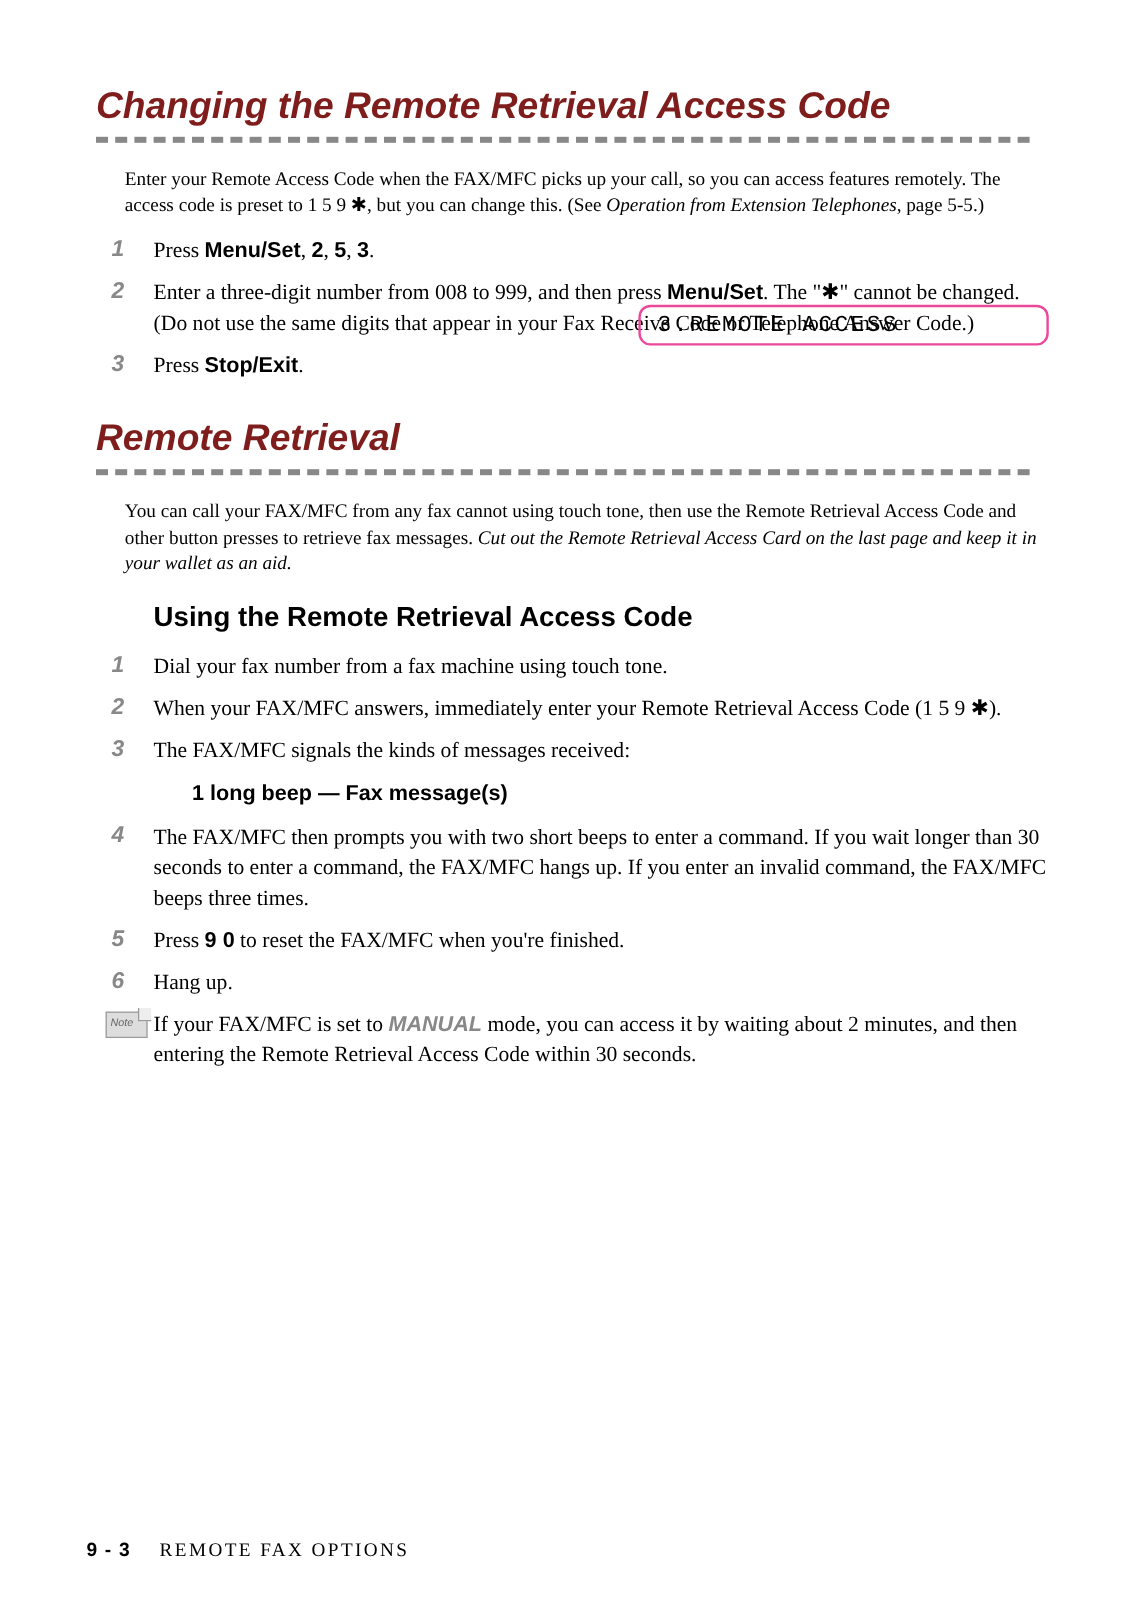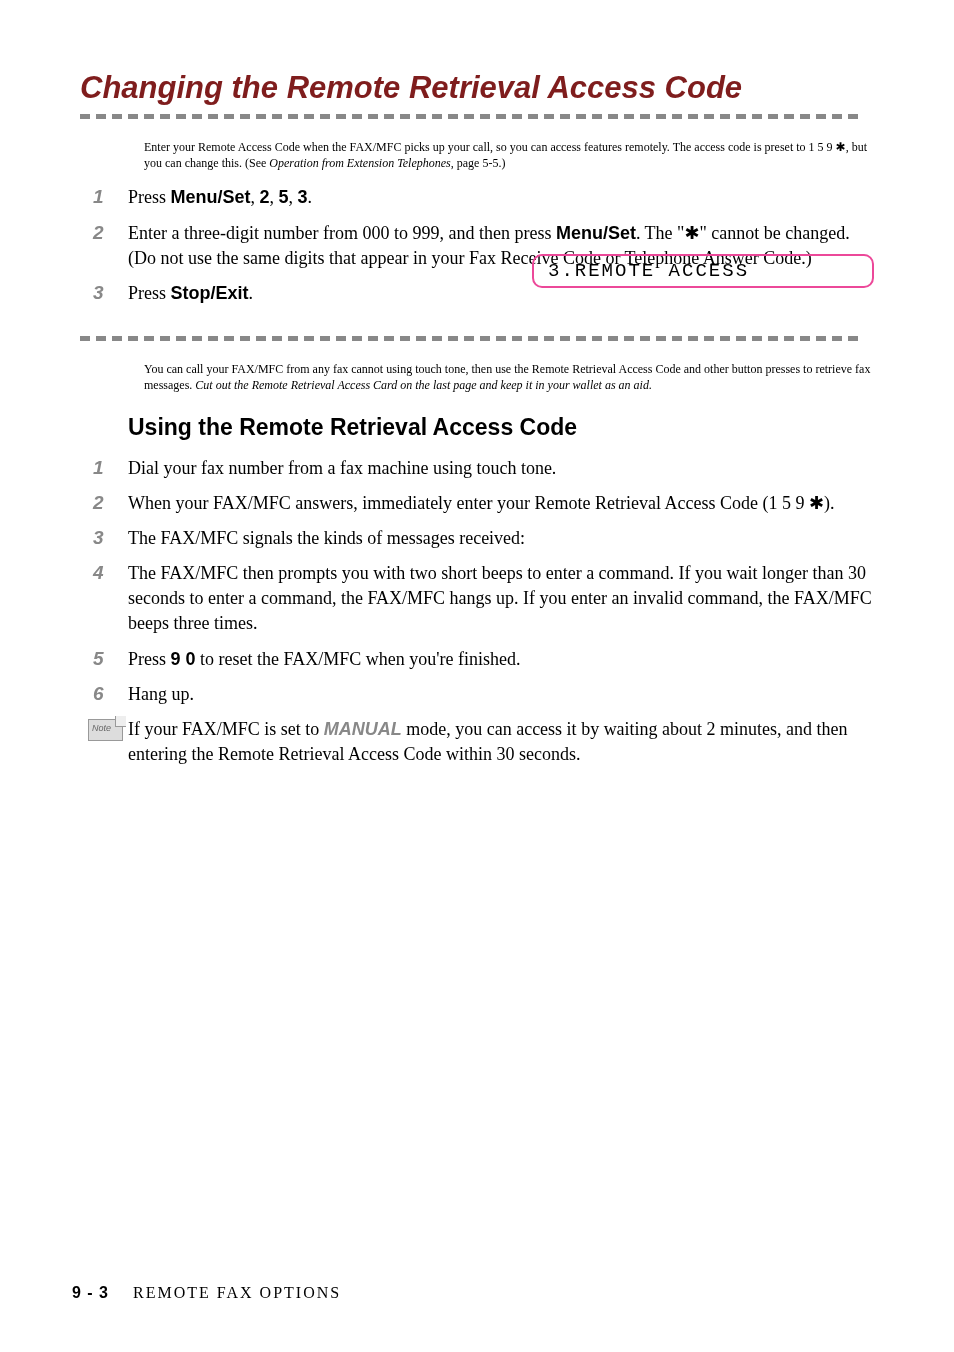--- a/index.html
+++ b/index.html
@@ -29,23 +29,23 @@
       gap: 6px;
       margin-bottom: 20px;
     }
     .dashed-line-dots span {
       width: 10px;
       height: 5px;
       background: #888;
       display: inline-block;
     }
     .intro-text {
-      font-size: 12px;
+      font-size: 16px;
       line-height: 1.35;
-      margin-left: 64px;
+      margin-left: 24px;
       margin-bottom: 14px;
     }
     .italic {
       font-style: italic;
     }
     .step-list {
       list-style: none;
       margin-left: 13px;
     }
     .step-item {
@@ -231,32 +231,33 @@
 <ol class="step-list">
   <li class="step-item">
     <span class="step-number">1</span>
     <span class="step-text step1-left">
       <span>Press </span><span class="bold">Menu/Set</span><span>, </span><span class="bold">2</span><span>, </span><span class="bold">5</span><span>, </span><span class="bold">3</span><span>.</span>
     </span>
   </li>
   <li class="step-item">
     <span class="step-number">2</span>
     <span class="step-text">
-      <span>Enter a three-digit number from 000 to 999, and then press </span><span class="bold">Menu/Set</span><span>. The "✱" cannot be changed. (Do not use the same digits that appear in your Fax Receive Code or Telephone Answer Code.)</span>
+      <span>Enter a three-digit number from 008 to 999, and then press </span><span class="bold">Menu/Set</span><span>. The "✱" cannot be changed. (Do not use the same digits that appear in your Fax Receive Code or Telephone Answer Code.)</span>
     </span>
   </li>
   <li class="step-item">
     <span class="step-number">3</span>
     <span class="step-text">
       <span>Press </span><span class="bold">Stop/Exit</span><span>.</span>
     </span>
   </li>
 </ol>
 
 <div class="section2">
+  <h1 class="section-title">Remote Retrieval</h1>
   <div class="dashed-line-dots">
     <span></span>
       <span></span>
       <span></span>
       <span></span>
       <span></span>
       <span></span>
       <span></span>
       <span></span>
       <span></span>
@@ -315,20 +316,21 @@
     </li>
     <li class="step-item">
       <span class="step-number">2</span>
       <span class="step-text">When your FAX/MFC answers, immediately enter your Remote Retrieval Access Code (1 5 9 ✱).</span>
     </li>
     <li class="step-item">
       <span class="step-number">3</span>
       <span class="step-text">The FAX/MFC signals the kinds of messages received:</span>
     </li>
   </ol>
+  <p class="beep-text">1 long beep — Fax message(s)</p>
   <ol class="step-list" style="margin-top:10px">
     <li class="step-item">
       <span class="step-number">4</span>
       <span class="step-text">The FAX/MFC then prompts you with two short beeps to enter a command.  If you wait longer than 30 seconds to enter a command, the FAX/MFC hangs up.  If you enter an invalid command, the FAX/MFC beeps three times.</span>
     </li>
     <li class="step-item">
       <span class="step-number">5</span>
       <span class="step-text">
         <span>Press </span><span class="bold">9 0</span><span> to reset the FAX/MFC when you're finished.</span>
       </span>

